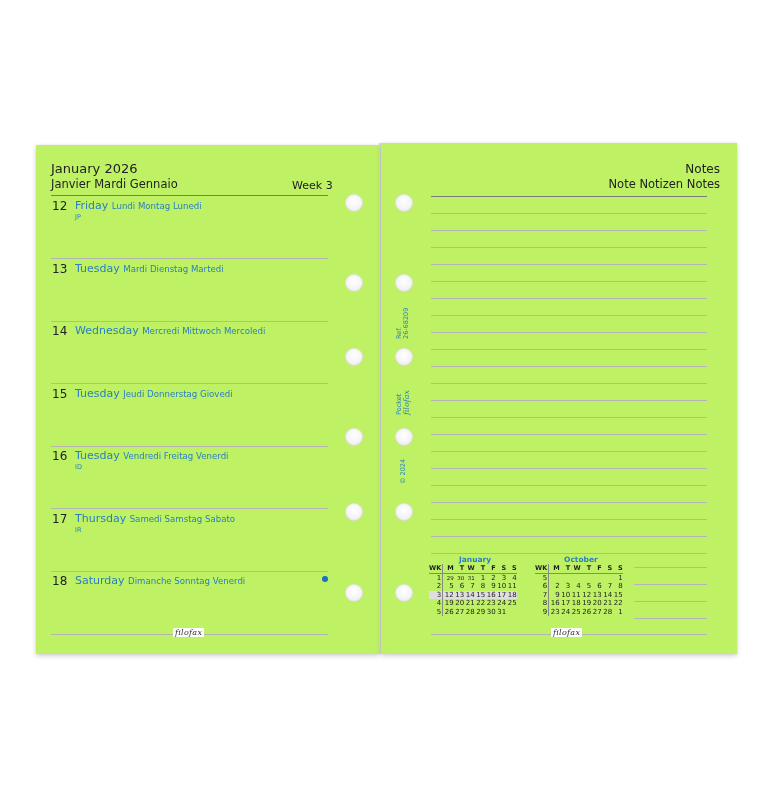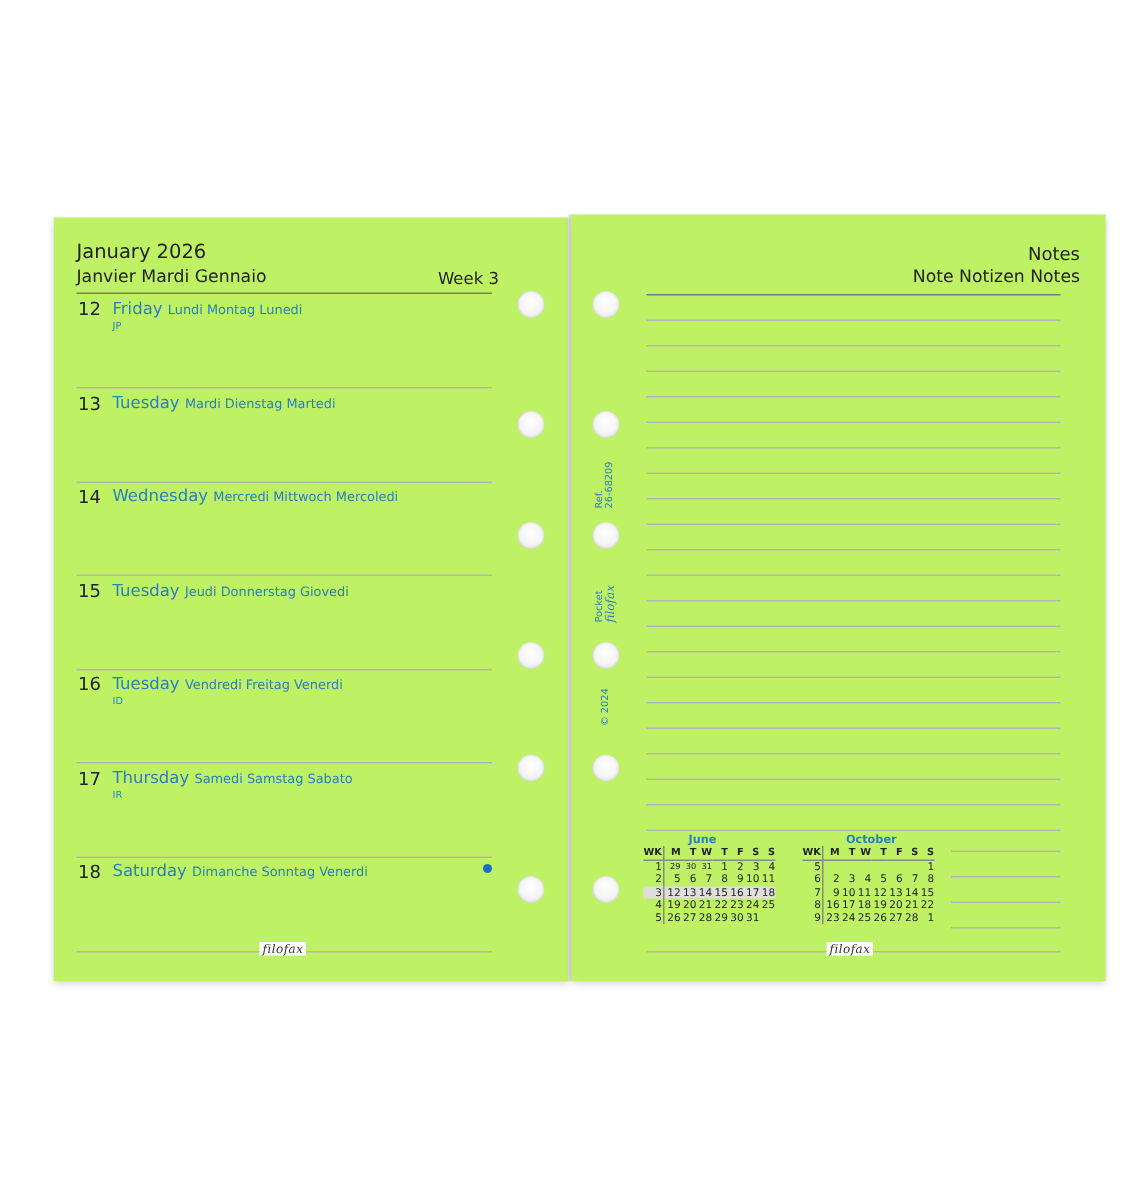--- a/index.html
+++ b/index.html
@@ -151,21 +151,21 @@
   <div class="hole" style="left:14px; top:205px;"></div>
   <div class="hole" style="left:14px; top:285px;"></div>
   <div class="hole" style="left:14px; top:360px;"></div>
   <div class="hole" style="left:14px; top:441px;"></div>
 
   <div class="vtext" style="left:15px; top:196px;"><span>Ref.</span><br><span>26-68209</span></div>
   <div class="vtext" style="left:15px; top:272px;"><span>Pocket</span><br><span style="font-family:'DejaVu Serif',serif; font-style:italic; font-size:8px;">filofax</span></div>
   <div class="vtext" style="left:19px; top:341px;">© 2024</div>
 
   <div class="mini-cal" id="cal-jan" style="left:48px; top:412px; width:94px; height:66px;">
-    <div class="cal-title" style="left:30px;">June</div>
+    <div class="cal-title" style="left:30px;">January</div>
     <table>
         <tbody>
           <tr class="head">
             <td class="wk">WK</td>
             <td>M</td>
             <td>T</td>
             <td>W</td>
             <td>T</td>
             <td>F</td>
             <td>S</td>

